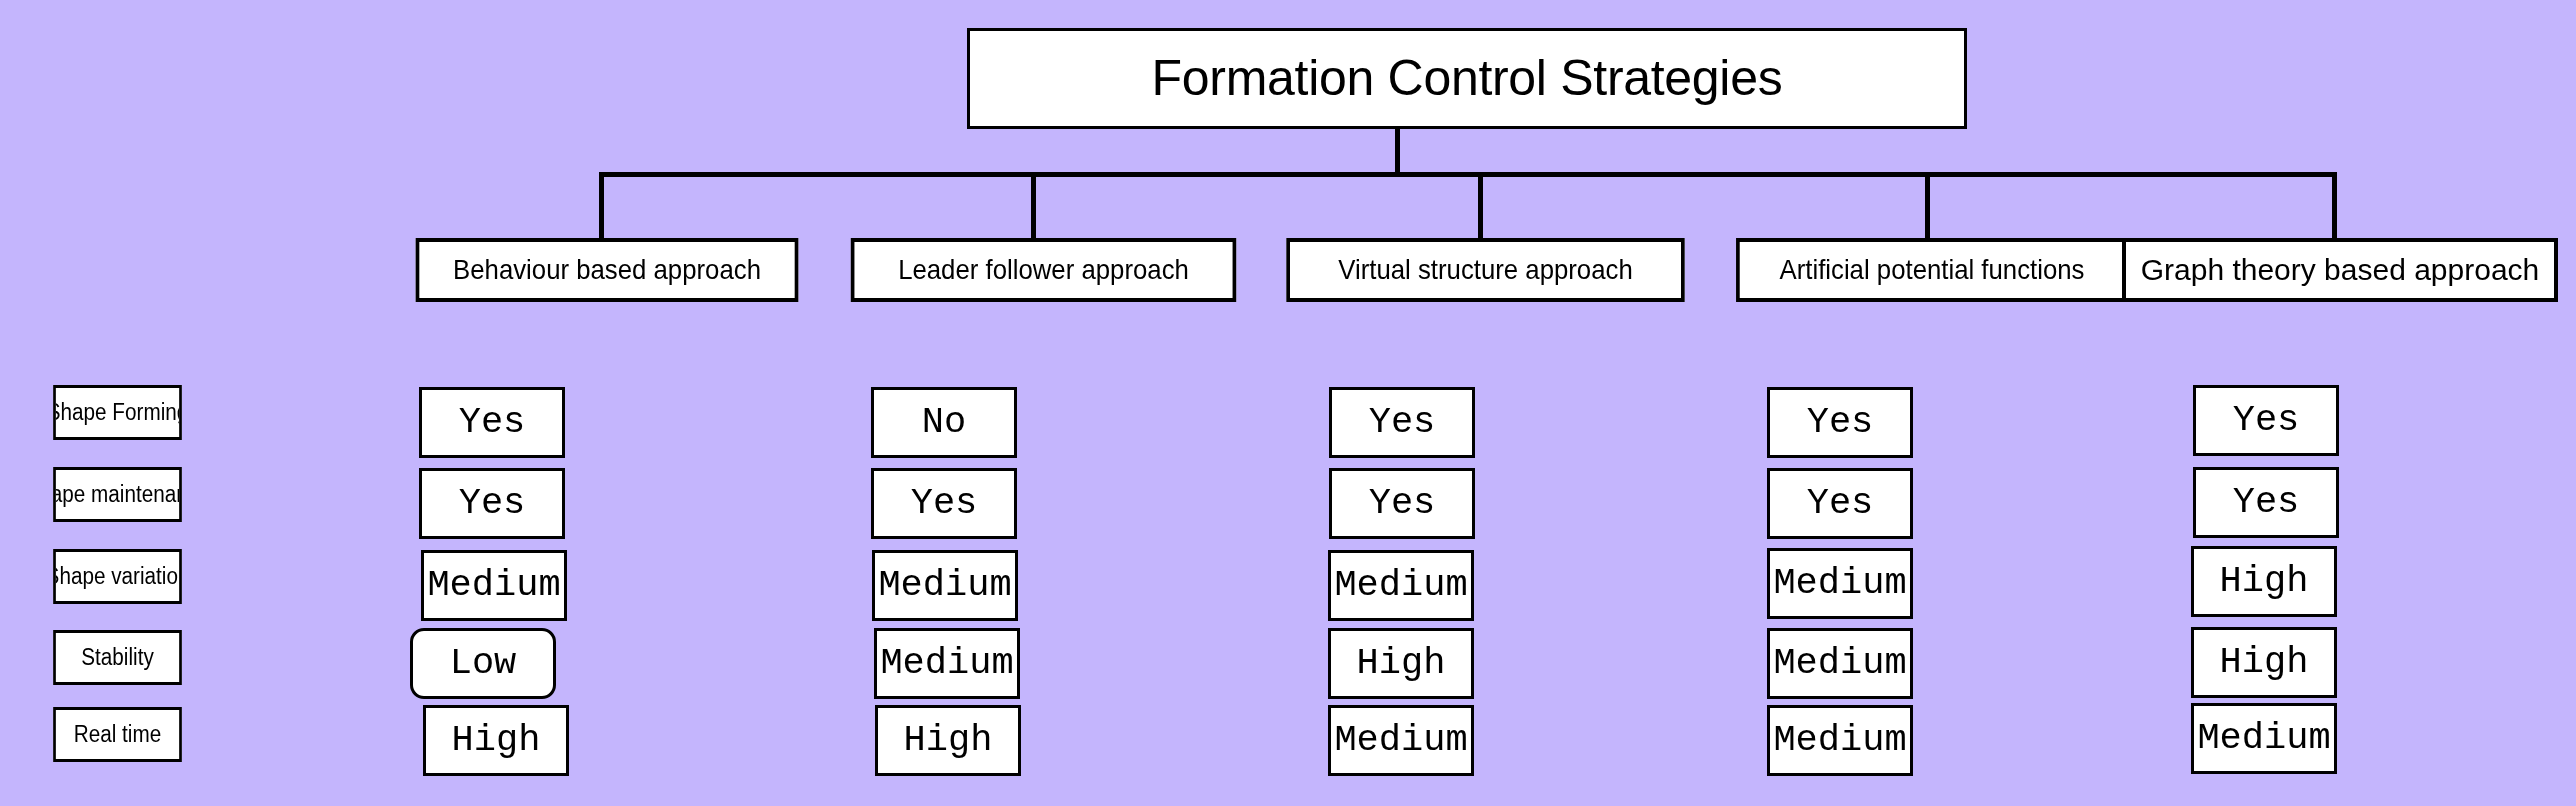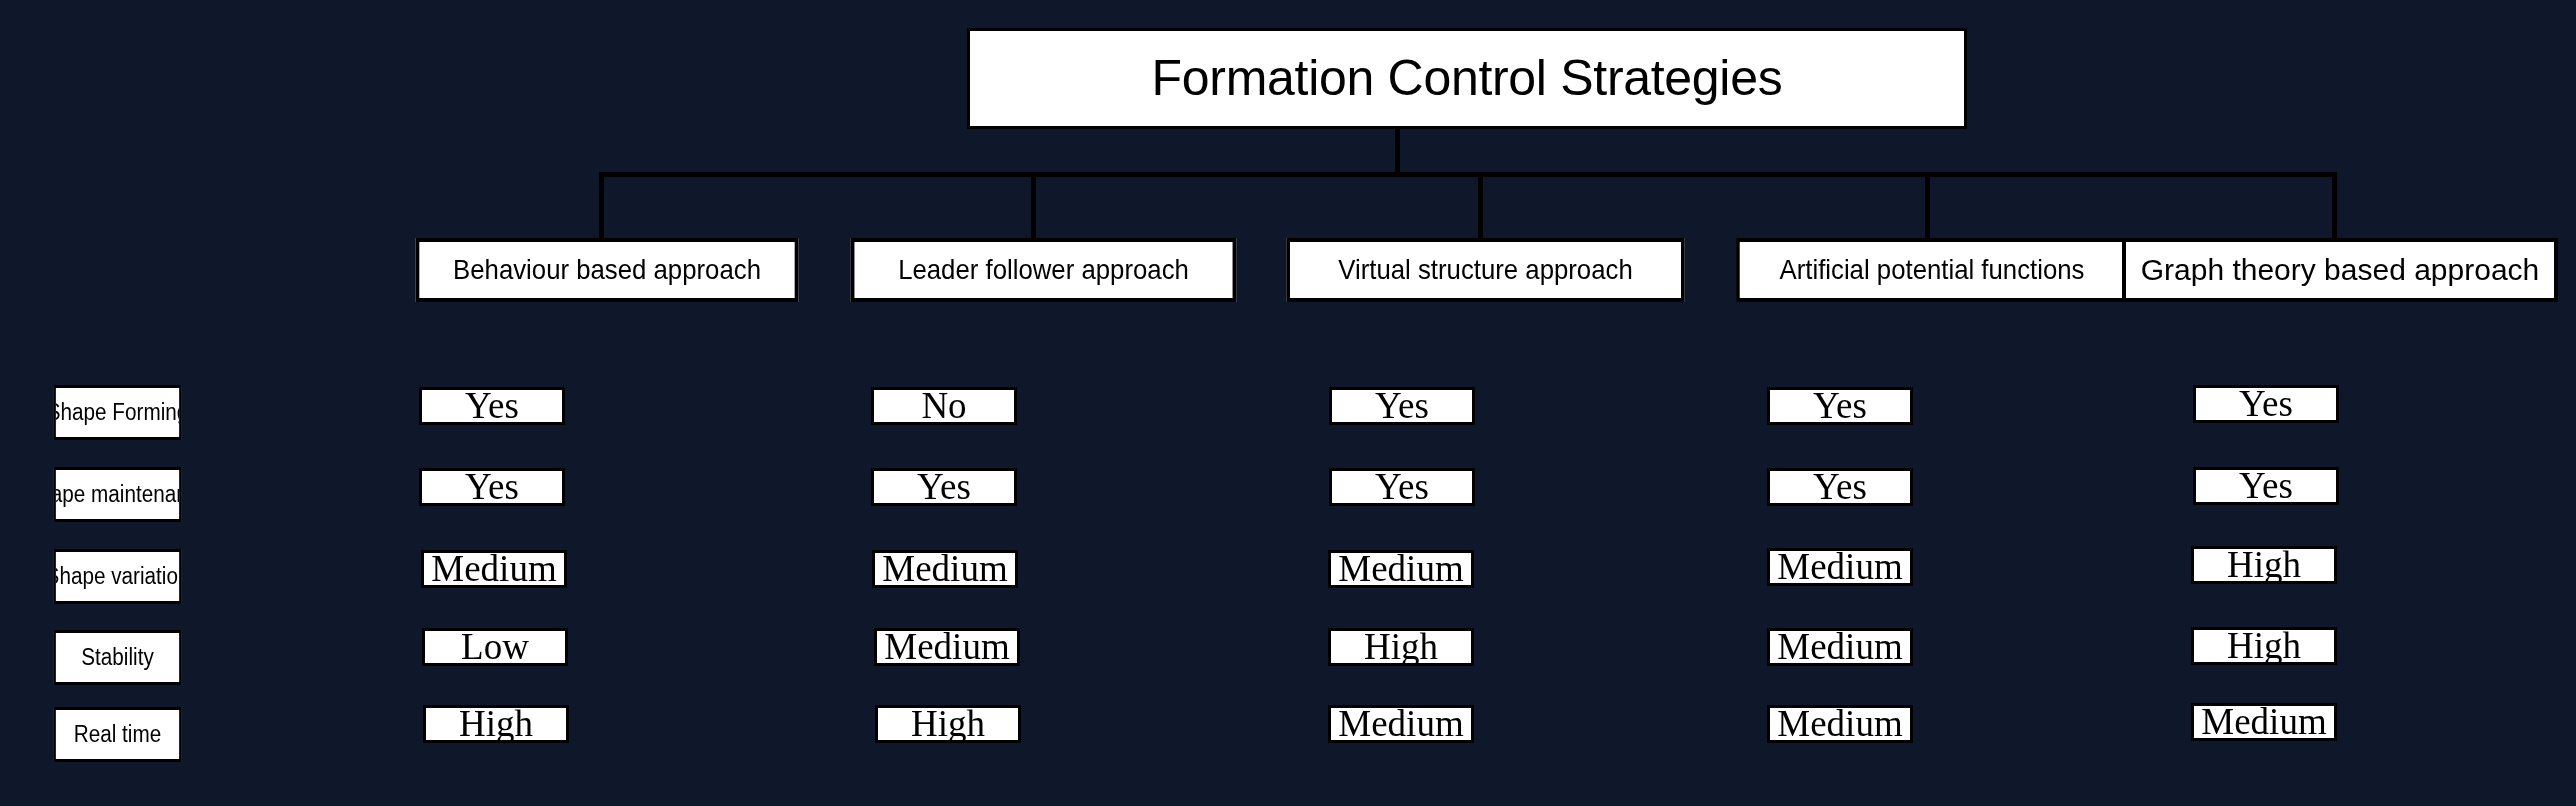--- a/index.html
+++ b/index.html
@@ -9,21 +9,21 @@
     background: #ffffff;
   }
   body {
     font-family: "Liberation Sans", sans-serif;
     color: #000000;
   }
   #canvas {
     position: relative;
     width: 2576px;
     height: 806px;
-    background: #0f172a;
+    background: #c4b5fd;
     overflow: hidden;
   }
 
   
   .box {
     position: absolute;
     box-sizing: border-box;
     background: #ffffff;
     border: 3.4px solid #000000;
     display: flex;
@@ -75,24 +75,24 @@
     left: 46px;
     width: 143px;
     height: 55px;
     border-width: 3.4px;
     font-size: 23px;
     font-family: "Liberation Sans Narrow", "Liberation Sans", sans-serif;
     transform: scaleX(0.9);
   }
   .value-box {
     width: 146px;
-    height: 38px;
+    height: 71px;
     border-width: 3.4px;
     font-size: 37px;
-    font-family: Liberation Serif, serif;
+    font-family: Liberation Mono, monospace;
   }
 </style>
 </head>
 <body>
 
 <div id="canvas">
 
   <div class="box root-box">
     <span>Formation Control Strategies</span>
   </div>
@@ -184,21 +184,21 @@
   <div class="box value-box" style="left:1328px; top:550px;">
     <span>Medium</span>
   </div>
   <div class="box value-box" style="left:1767px; top:548px;">
     <span>Medium</span>
   </div>
   <div class="box value-box" style="left:2191px; top:546px;">
     <span>High</span>
   </div>
 
-  <div class="box value-box" style="left:422px;  top:628px;">
+  <div class="box value-box" style="left:410px;  top:628px;border-radius:14px;">
     <span>Low</span>
   </div>
   <div class="box value-box" style="left:874px; top:628px;">
     <span>Medium</span>
   </div>
   <div class="box value-box" style="left:1328px; top:628px;">
     <span>High</span>
   </div>
   <div class="box value-box" style="left:1767px; top:628px;">
     <span>Medium</span>

